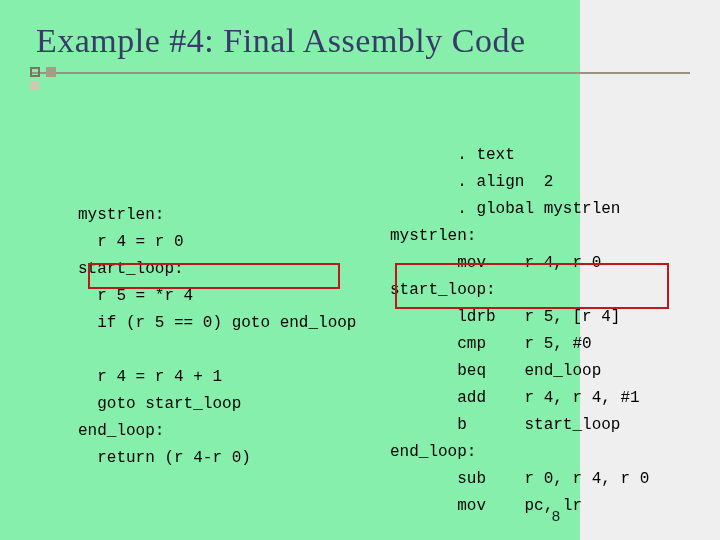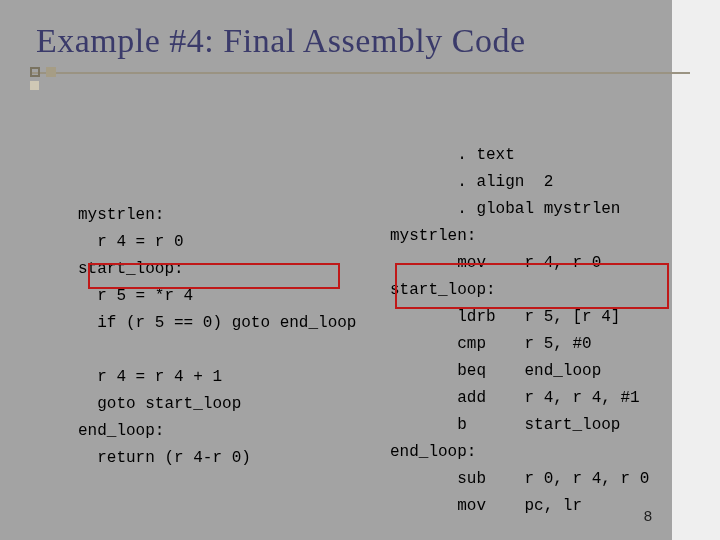--- a/index.html
+++ b/index.html
@@ -6,23 +6,23 @@
     margin: 0;
     padding: 0;
     width: 720px;
     height: 540px;
     background: #efefef;
     font-family: "Times New Roman", Times, serif;
     overflow: hidden;
   }
   .slide {
     position: relative;
-    width: 672px;
+    width: 580px;
     height: 540px;
-    background: #a3a3a3;
+    background: #86efac;
     box-sizing: border-box;
   }
   .title-wrap {
     position: absolute;
     left: 36px;
     top: 22px;
   }
   .title {
     font-size: 34px;
     color: #3a3a6a;

